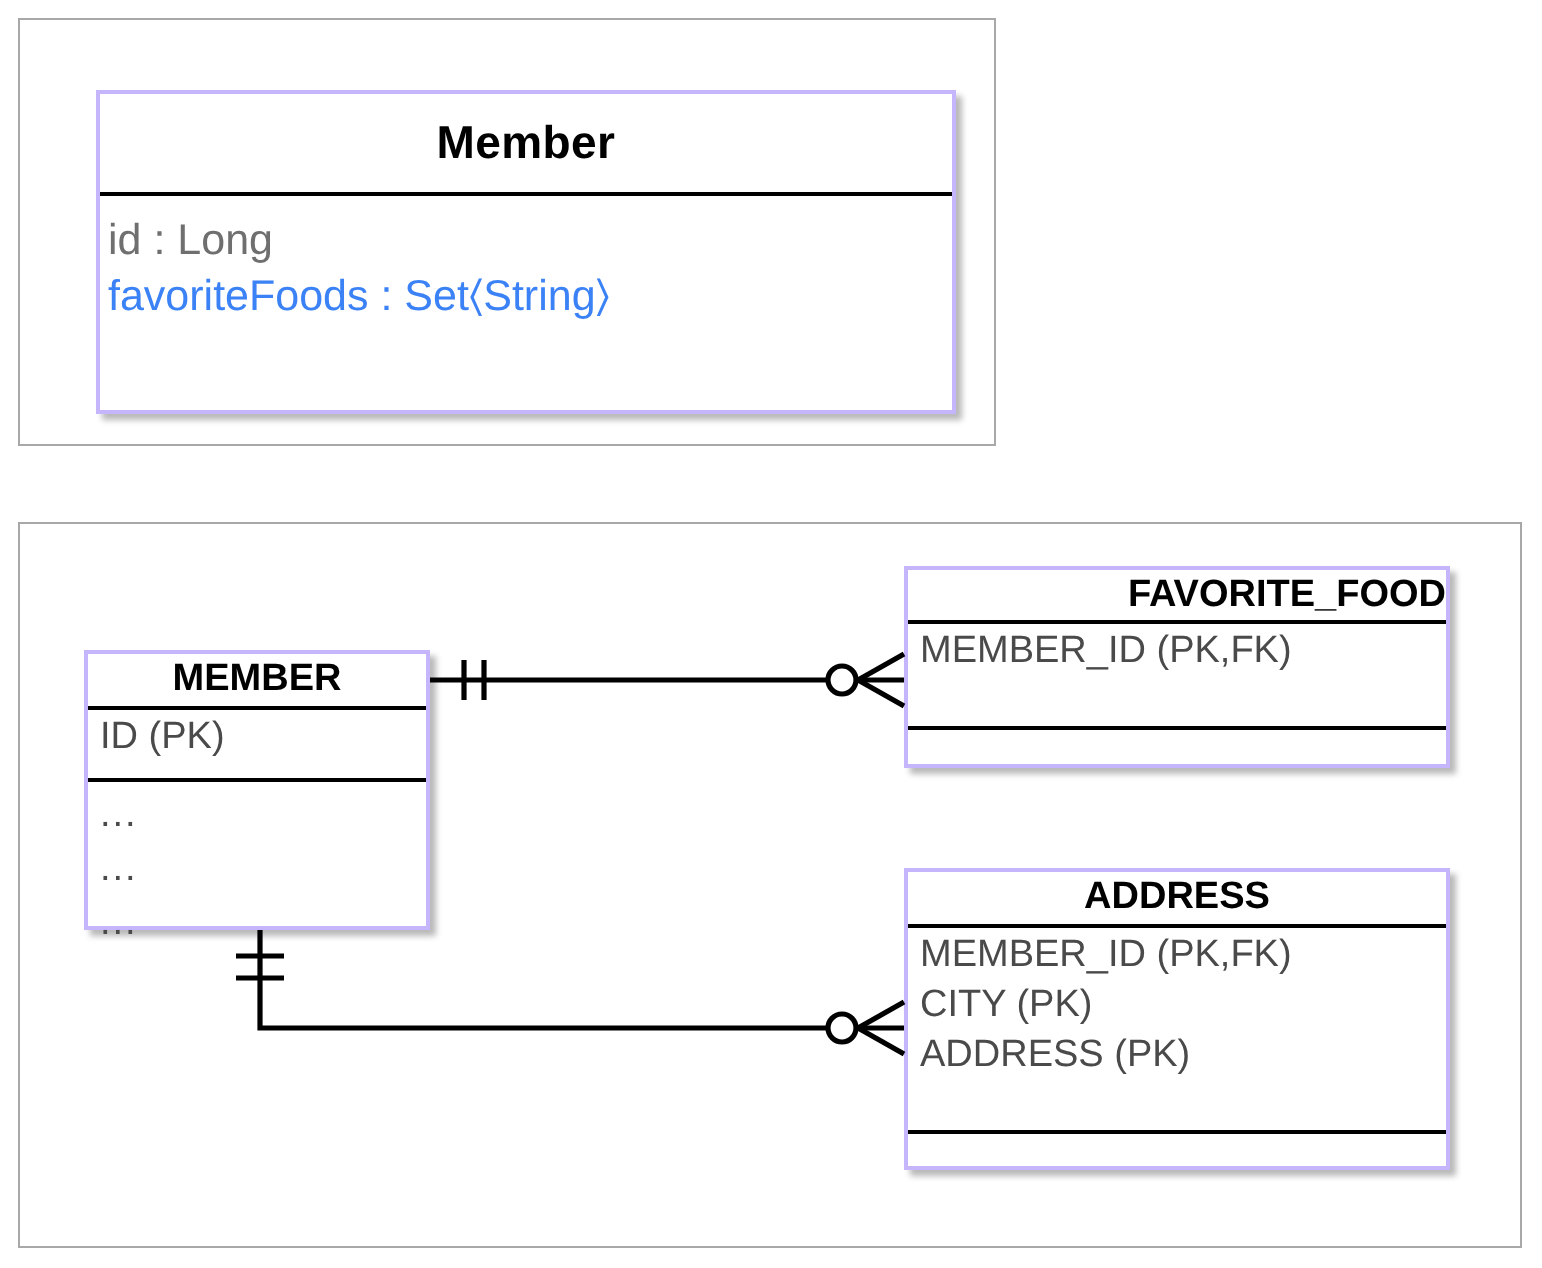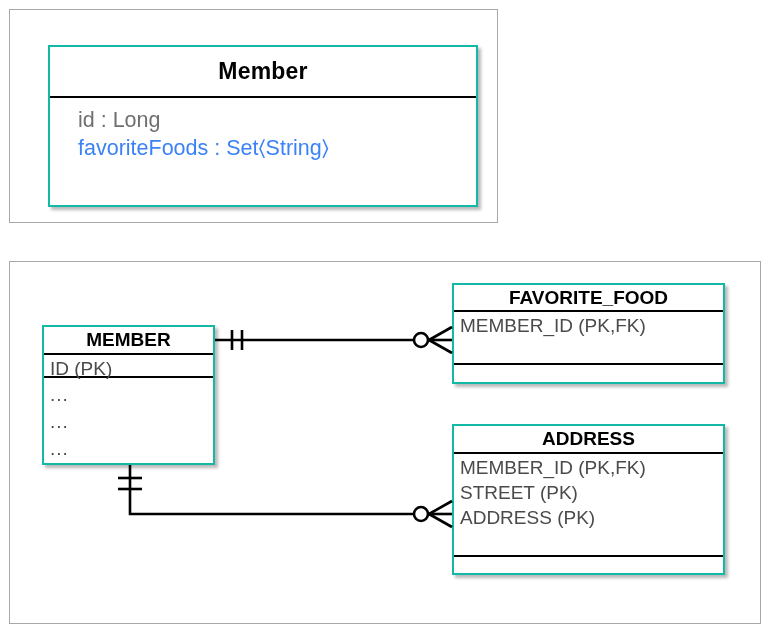--- a/index.html
+++ b/index.html
@@ -23,21 +23,21 @@
     box-sizing: border-box;
   }
   #panel-uml  { left: 9px;  top: 9px;   width: 489px; height: 214px; }
   #panel-er   { left: 9px;  top: 261px; width: 752px; height: 363px; }
 
   
   .box {
     position: absolute;
     box-sizing: border-box;
     background: #ffffff;
-    border: 2px solid #14b8a6;
+    border: 2px solid #c4b5fd;
     box-shadow: 3px 3px 3px rgba(0,0,0,0.28);
   }
   .box-section {
     box-sizing: border-box;
     border-bottom: 2px solid #000000;
   }
   .box-section.last { border-bottom: none; }
 
   .box-title {
     text-align: center;
@@ -54,48 +54,48 @@
   #uml-member { left: 38px; top: 35px; width: 430px; height: 162px; }
   #uml-member .box-section.head {
     height: 51px;
     display: flex;
     align-items: center;
     justify-content: center;
   }
   #uml-member .box-title { font-size: 23px; letter-spacing: .2px; }
   #uml-member .box-section.body {
     height: 86px;
-    padding: 8px 0 0 28px;
+    padding: 8px 0 0 4px;
   }
   #uml-member .attr-line { font-size: 21.5px; line-height: 28px; }
   #uml-member .attr-line.dim { color: #6f6f6f; }
 
   
   .er-table .box-section.head {
     display: flex;
     align-items: center;
     justify-content: center;
   }
   .er-table .box-title { font-size: 19px; }
   .er-table .attr-line { font-size: 19px; line-height: 25px; color: #4a4a4a; }
   .er-table .box-section.body { padding: 1px 0 2px 6px; }
   .er-table .box-section.empty { }
 
   #er-member { left: 42px; top: 325px; width: 173px; height: 140px; }
   #er-member .head  { height: 28px; }
-  #er-member .body  { height: 23px; }
+  #er-member .body  { height: 36px; }
   #er-member .body2 { height: 79px; padding: 3px 0 0 6px; }
   #er-member .body2 .attr-line { line-height: 27px; letter-spacing: 1px; }
 
   #er-favorite-food { left: 452px; top: 283px; width: 273px; height: 101px; }
-  #er-favorite-food .head  { height: 27px; }
+  #er-favorite-food .head  { height: 27px; justify-content: flex-end; }
   #er-favorite-food .body  { height: 53px; }
   #er-favorite-food .empty { height: 19px; }
 
-  #er-address { left: 452px; top: 424px; width: 273px; height: 151px; }
+  #er-address { left: 452px; top: 434px; width: 273px; height: 151px; }
   #er-address .head  { height: 28px; }
   #er-address .body  { height: 103px; }
   #er-address .empty { height: 18px; }
 
   
   .connector { position: absolute; left: 0; top: 0; overflow: visible; }
 </style>
 </head>
 <body>
 
@@ -139,21 +139,21 @@
   </div>
   <div class="box-section empty last"></div>
 </div>
 
 <div class="box er-table" id="er-address">
   <div class="box-section head">
     <span class="box-title">ADDRESS</span>
   </div>
   <div class="box-section body">
     <div class="attr-line">MEMBER_ID (PK,FK)</div>
-    <div class="attr-line">STREET (PK)</div>
+    <div class="attr-line">CITY (PK)</div>
     <div class="attr-line">ADDRESS (PK)</div>
   </div>
   <div class="box-section empty last"></div>
 </div>
 
 <svg class="connector" width="771" height="634">
 
   <g>
 
     <line x1="215" y1="340" x2="414" y2="340" stroke="#000" stroke-width="2.6"></line>

